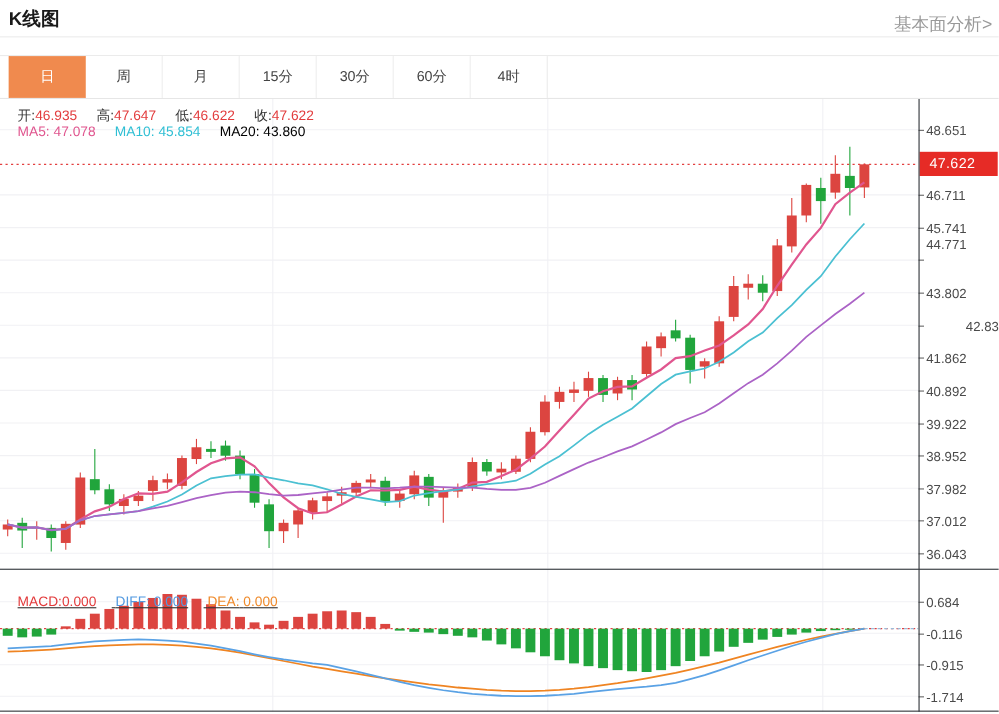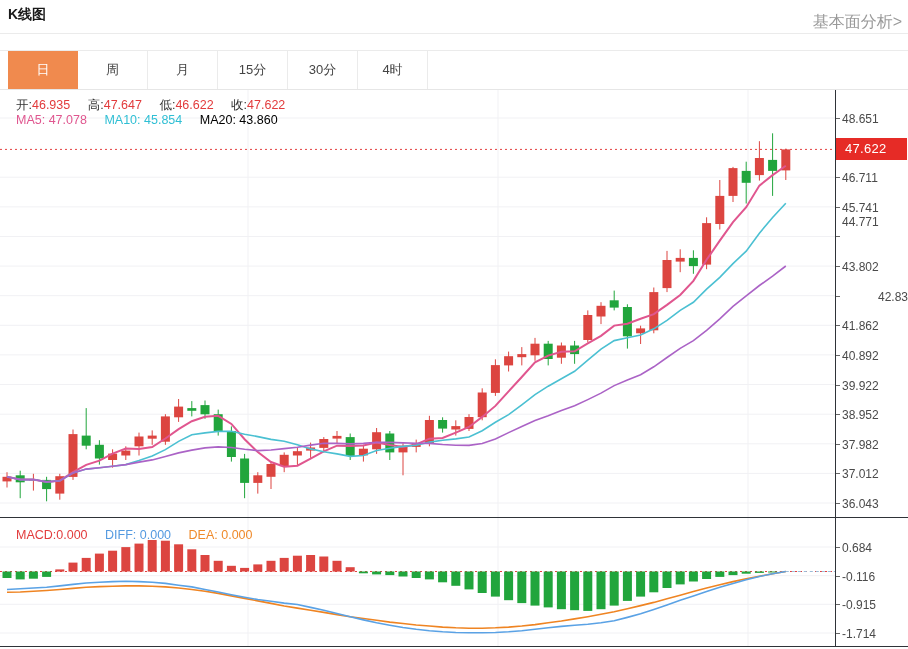--- a/index.html
+++ b/index.html
@@ -1,18 +1,18 @@
 <!DOCTYPE html>
 <html><head>
 <meta charset="utf-8">
 <style>
   html,body{margin:0;padding:0;background:#fff;}
   body{width:908px;height:649px;position:relative;overflow:hidden;
        font-family:"Liberation Sans","DejaVu Sans",sans-serif;color:#333;}
-  .page-title{position:absolute;left:8px;top:6px;font-size:14px;font-weight:bold;color:#1a1a1a;}
+  .page-title{position:absolute;left:8px;top:6px;font-size:17px;font-weight:bold;color:#1a1a1a;}
   .fund-link{position:absolute;right:6px;top:12px;font-size:16px;color:#999;cursor:pointer;}
   .title-divider{position:absolute;left:0;top:33px;width:908px;height:1px;background:#ebebeb;}
   .tabbar{position:absolute;left:0;top:50px;width:908px;height:40px;
           border-top:1px solid #ebebeb;border-bottom:1px solid #e6e6e6;box-sizing:border-box;
           padding-left:8px;display:flex;}
   .tab{width:70px;height:38px;line-height:38px;text-align:center;font-size:13px;color:#444;
        border-right:1px solid #ebebeb;cursor:pointer;background:#fff;box-sizing:border-box;}
   .tab:first-child{border-left:1px solid #ebebeb;}
   .tab.selected{background:#f08a4e;color:#fff;border-color:#f08a4e;}
   .chart-wrap{position:absolute;left:0;top:90px;width:908px;height:557px;}
@@ -40,20 +40,21 @@
 <div class="page-title">K线图</div>
 <div class="fund-link">基本面分析&gt;</div>
 <div class="title-divider"></div>
 
 <div class="tabbar" id="tabbar">
     <div class="tab selected">日</div>
     <div class="tab">周</div>
     <div class="tab">月</div>
     <div class="tab">15分</div>
     <div class="tab">30分</div>
+    <div class="tab">60分</div>
     <div class="tab">4时</div>
   </div>
 
 <div class="chart-wrap" id="chartWrap">
   <div id="mainSvgHolder" style="position:absolute;left:0;top:0;width:835px;height:427px;">
       <svg width="835" height="427">
         <line x1="0" y1="28.0" x2="835" y2="28.0" stroke="#f1f1f4" stroke-width="1"></line>
         <line x1="0" y1="87.2" x2="835" y2="87.2" stroke="#f1f1f4" stroke-width="1"></line>
         <line x1="0" y1="116.9" x2="835" y2="116.9" stroke="#f1f1f4" stroke-width="1"></line>
         <line x1="0" y1="146.5" x2="835" y2="146.5" stroke="#f1f1f4" stroke-width="1"></line>
@@ -274,21 +275,21 @@
     <span class="grp"><span class="lbl">开:</span><span class="v-red">46.935</span></span>
     <span class="grp"><span class="lbl">高:</span><span class="v-red">47.647</span></span>
     <span class="grp"><span class="lbl">低:</span><span class="v-red">46.622</span></span>
     <span class="grp"><span class="lbl">收:</span><span class="v-red">47.622</span></span>
   </div>
   <div class="info-row" style="top:23px;">
     <span class="grp v-ma5"><span>MA5:</span> <span>47.078</span></span>
     <span class="grp v-ma10"><span>MA10:</span> <span>45.854</span></span>
     <span class="grp v-ma20"><span>MA20:</span> <span>43.860</span></span>
   </div>
-  <div class="info-row" style="top:438px;">
+  <div class="info-row" style="top:450px;text-decoration:underline;">
     <span class="grp v-red"><span>MACD:</span><span>0.000</span></span>
     <span class="grp v-diff"><span>DIFF:</span> <span>0.000</span></span>
     <span class="grp v-dea"><span>DEA:</span> <span>0.000</span></span>
   </div>
 
   <div id="axisLabels">
       <div class="ytick" style="top: 28px;"></div>
       <div class="ylabel" style="top: 23px;">48.651</div>
       <div class="ytick" style="top: 87px;"></div>
       <div class="ylabel" style="top: 82px;">46.711</div>

